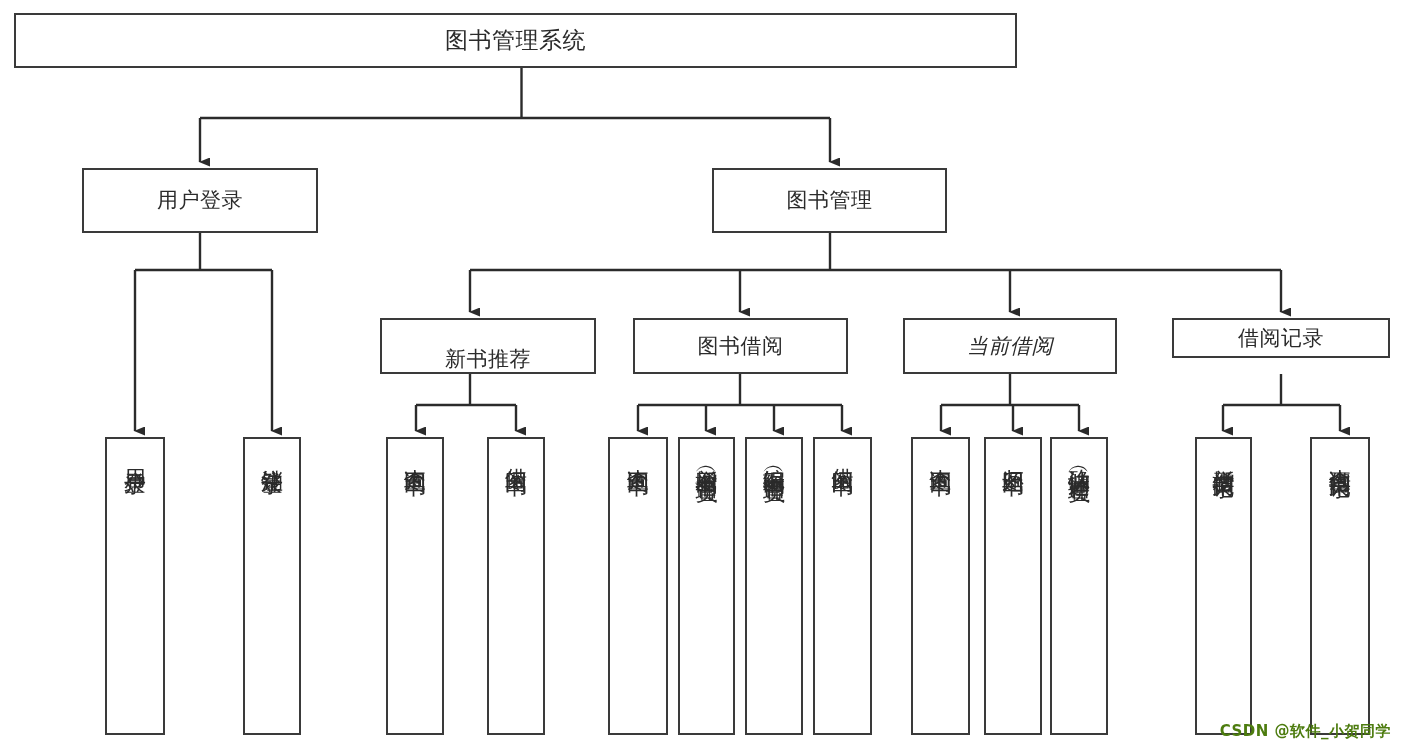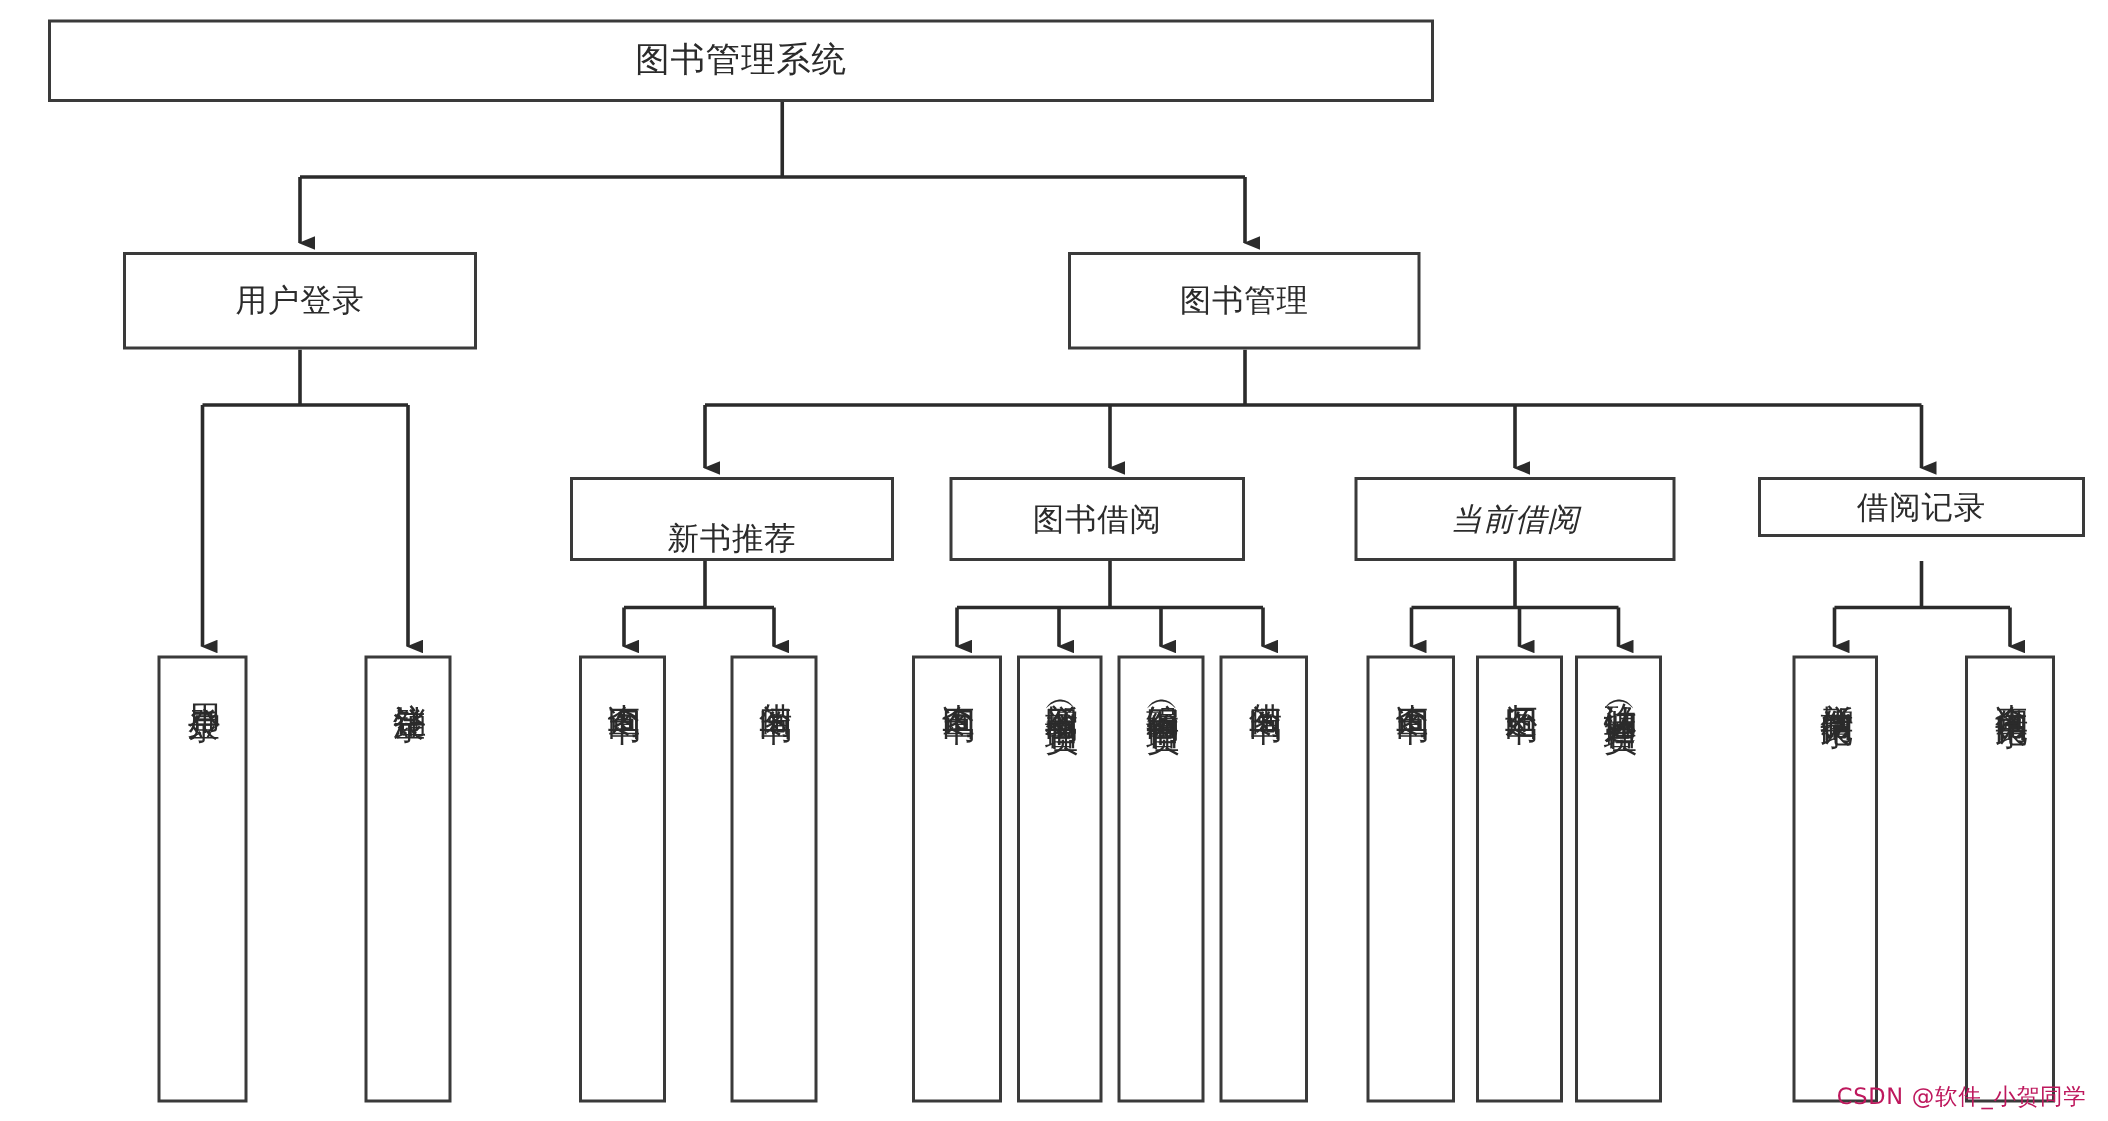--- a/index.html
+++ b/index.html
@@ -58,24 +58,25 @@
     white-space: nowrap;
   }
   .node.root .node-label {
     font-size: 23px;
   }
   #watermark {
     position: absolute;
     right: 14px;
     bottom: 6px;
     font-size: 15px;
-    color: #be185d;
+    color: #4d7c0f;
     white-space: nowrap;
     letter-spacing: 0.5px;
     pointer-events: none;
+    font-weight: bold;
   }
 </style>
 </head>
 <body>
 
 <div id="diagram-canvas">
 
   <svg id="edges-layer" viewBox="0 0 1405 747" xmlns="http://www.w3.org/2000/svg">
     <defs>
       <marker id="arrowhead" markerWidth="9" markerHeight="11" refX="4.5" refY="10" orient="auto" markerUnits="userSpaceOnUse">
@@ -112,35 +113,35 @@
         <path d="M 941 405 L 941 431" fill="none" stroke="#2b2b2b" stroke-width="2.4" marker-end="url(#arrowhead)"></path>
         <path d="M 1013 405 L 1013 431" fill="none" stroke="#2b2b2b" stroke-width="2.4" marker-end="url(#arrowhead)"></path>
         <path d="M 1079 405 L 1079 431" fill="none" stroke="#2b2b2b" stroke-width="2.4" marker-end="url(#arrowhead)"></path>
         <path d="M 1281 374 L 1281 405" fill="none" stroke="#2b2b2b" stroke-width="2.4"></path>
         <path d="M 1223 405 L 1340 405" fill="none" stroke="#2b2b2b" stroke-width="2.4"></path>
         <path d="M 1223 405 L 1223 431" fill="none" stroke="#2b2b2b" stroke-width="2.4" marker-end="url(#arrowhead)"></path>
         <path d="M 1340 405 L 1340 431" fill="none" stroke="#2b2b2b" stroke-width="2.4" marker-end="url(#arrowhead)"></path>
       </g>
   </svg>
 
-  <div class="node horizontal root" style="left: 32px; top: 13px; width: 924px; height: 55px;">
+  <div class="node horizontal root" style="left: 14px; top: 13px; width: 1003px; height: 55px;">
     <span class="node-label">图书管理系统</span>
   </div>
 
   <div class="node horizontal" style="left: 82px; top: 168px; width: 236px; height: 65px;">
     <span class="node-label">用户登录</span>
   </div>
   <div class="node horizontal" style="left: 712px; top: 168px; width: 235px; height: 65px;">
     <span class="node-label">图书管理</span>
   </div>
 
   <div class="node horizontal" style="left: 380px; top: 318px; width: 216px; height: 56px; align-items: flex-end;">
     <span class="node-label">新书推荐</span>
   </div>
-  <div class="node horizontal" style="left: 633px; top: 318px; width: 197px; height: 56px;">
+  <div class="node horizontal" style="left: 633px; top: 318px; width: 215px; height: 56px;">
     <span class="node-label">图书借阅</span>
   </div>
   <div class="node horizontal" style="left: 903px; top: 318px; width: 214px; height: 56px; font-style: italic;">
     <span class="node-label">当前借阅</span>
   </div>
   <div class="node horizontal" style="left: 1172px; top: 318px; width: 218px; height: 40px;">
     <span class="node-label">借阅记录</span>
   </div>
 
   <div class="node vertical" style="left: 105px; top: 437px; width: 60px; height: 298px;">

